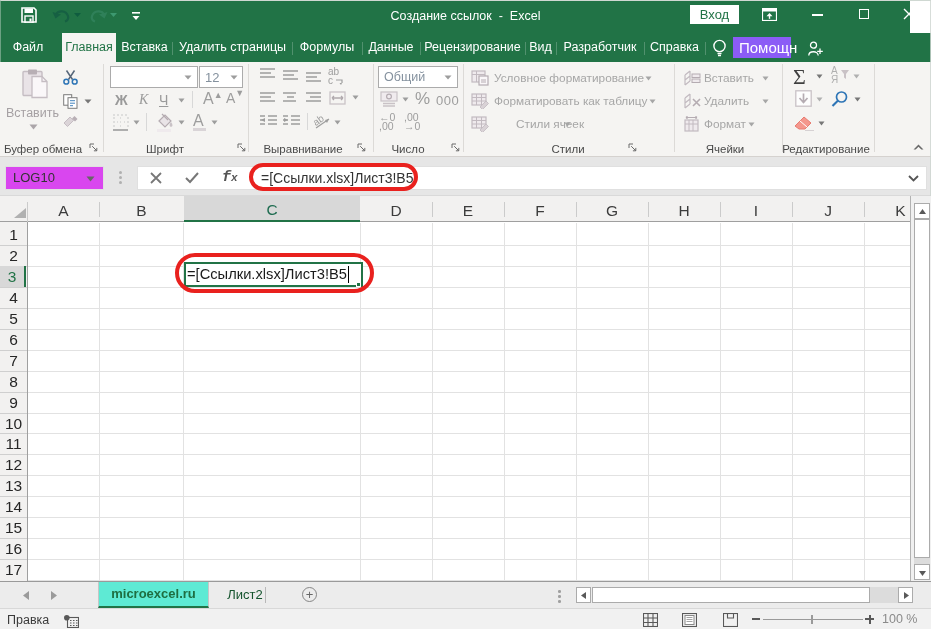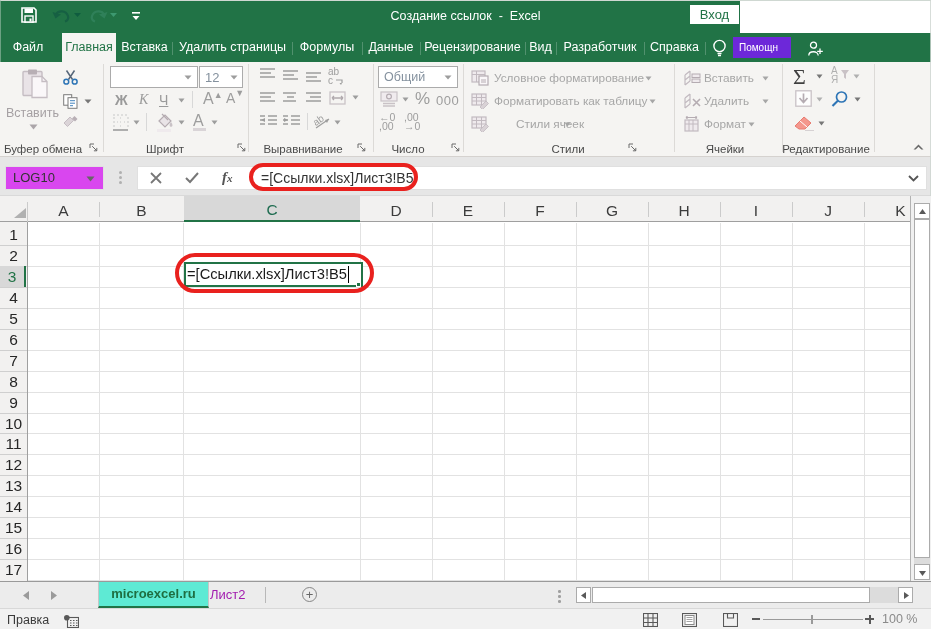--- a/index.html
+++ b/index.html
@@ -1,20 +1,20 @@
 <!DOCTYPE html>
 <html><head>
 <meta charset="utf-8">
 <style>
 *{margin:0;padding:0;box-sizing:border-box}
 html,body{width:931px;height:629px;overflow:hidden}
 body{font-family:"Liberation Sans",sans-serif;position:relative;background:#fff;font-size:13px}
 .a{position:absolute}
 
-#titlebar{left:0;top:0;width:740px;height:33px;background:#217346}
+#titlebar{left:0;top:0;width:910px;height:33px;background:#217346}
 #tabrow{left:0;top:33px;width:931px;height:29px;background:#217346}
 .tabtxt{position:absolute;top:0;height:29px;line-height:28px;color:#fff;font-size:12.5px;text-align:center}
 #tab-sel{position:absolute;left:62px;top:0;width:54px;height:29px;background:#f5f4f2;color:#217346;line-height:28px;text-align:center;font-size:12.5px}
 .tsep{position:absolute;top:9px;width:1px;height:13px;background:rgba(255,255,255,.22)}
 
 #ribbon{left:0;top:62px;width:931px;height:95px;background:#f5f4f2;border-bottom:1px solid #d5d2cf}
 .gsep{position:absolute;top:2px;width:1px;height:88px;background:#dcdad7}
 .glabel{position:absolute;top:81px;height:14px;font-size:11.5px;color:#4a4a4a;text-align:center;width:140px}
 .launch{position:absolute;top:81px;width:10px;height:10px}
 
@@ -106,21 +106,21 @@
   <div class="tsep" style="left:420px"></div>
   <div class="tsep" style="left:525px"></div>
   <div class="tsep" style="left:556px"></div>
   <div class="tsep" style="left:644px"></div>
   <div class="tsep" style="left:705px"></div>
 
   <svg class="a" style="left:712px;top:6px" width="15" height="19" viewBox="0 0 15 19">
     <circle cx="7.5" cy="7" r="5.6" fill="none" stroke="#fff" stroke-width="1.4"></circle>
     <path d="M5.5 14.5h4M6 16.5h3" stroke="#fff" stroke-width="1.3"></path>
   </svg>
-  <div class="a" style="left:733px;top:4px;width:58px;height:21px;background:#6d28d9;color:#fff;font-size:10px;line-height:21px;padding-left:6px">Помощн</div>
+  <div class="a" style="left:733px;top:4px;width:58px;height:21px;background:#8b5cf6;color:#fff;font-size:15px;line-height:21px;padding-left:6px">Помощн</div>
 
   <svg class="a" style="left:808px;top:8px" width="15" height="16" viewBox="0 0 15 16">
     <circle cx="5.5" cy="4.2" r="3" fill="none" stroke="#fff" stroke-width="1.3"></circle>
     <path d="M0.8 14.5 c0-5 9.4-5 9.4 0" fill="none" stroke="#fff" stroke-width="1.3"></path>
     <path d="M12 7.5 v5.6 M9.2 10.3 h5.6" stroke="#fff" stroke-width="1.3"></path>
   </svg>
 </div>
 
 <div class="a" id="ribbon">
   <div class="gsep" style="left:103px"></div>
@@ -392,21 +392,21 @@
   <div class="a" style="left:119px;top:14px;width:3px;height:3px;background:#b0b0b0;border-radius:50%"></div>
   <div class="a" style="left:119px;top:19px;width:3px;height:3px;background:#b0b0b0;border-radius:50%"></div>
   <div class="a" style="left:119px;top:24px;width:3px;height:3px;background:#b0b0b0;border-radius:50%"></div>
   <div id="fxpanel">
     <svg style="position:absolute;left:12px;top:5px" width="12" height="12" viewBox="0 0 12 12">
         <path d="M1 1 L11 11 M11 1 L1 11" stroke="#777" stroke-width="1.8"></path>
       </svg>
     <svg style="position:absolute;left:47px;top:5px" width="14" height="12" viewBox="0 0 14 12">
         <path d="M1 6 L5 10 L13 1" fill="none" stroke="#777" stroke-width="2"></path>
       </svg>
-    <div style="position:absolute;left:84px;top:2px;font-family:Liberation Serif, serif;font-style:italic;font-size:15px;color:#555;font-weight:bold">f<span style="font-size:11px">x</span></div>
+    <div style="position:absolute;left:84px;top:2px;font-family:Liberation Mono, monospace;font-style:italic;font-size:15px;color:#555;font-weight:bold">f<span style="font-size:11px">x</span></div>
     <div style="position:absolute;left:123px;top:3px;font-size:14px;color:#333">=[Ссылки.xlsx]Лист3!B5</div>
     <svg style="position:absolute;right:7px;top:8px" width="11" height="7" viewBox="0 0 11 7">
         <path d="M1 1 L5.5 5.5 L10 1" fill="none" stroke="#555" stroke-width="1.8"></path>
       </svg>
   </div>
   <div class="red-oval" style="left:249px;top:6px;width:169px;height:28px;border-radius:14px"></div>
 </div>
 
 <div class="a" id="colhdr">
   <div class="a" style="left:0;top:0;width:910px;height:26px;border-bottom:1px solid #9f9f9f"></div>
@@ -524,21 +524,21 @@
 </div>
 
 <div class="a" id="sheettabs">
   <svg class="a" style="left:22px;top:9px" width="8" height="9" viewBox="0 0 8 9">
       <path d="M7 0 L1 4.5 L7 9z" fill="#9a9a9a"></path>
     </svg>
   <svg class="a" style="left:50px;top:9px" width="8" height="9" viewBox="0 0 8 9">
       <path d="M1 0 L7 4.5 L1 9z" fill="#9a9a9a"></path>
     </svg>
   <div class="a" style="left:98px;top:0;width:111px;height:26px;background:#5eead4;border-left:1px solid #c6c6c6;border-right:1px solid #c6c6c6;border-bottom:2px solid #217346;color:#1e6e41;font-weight:bold;font-size:13px;text-align:center;line-height:24px">microexcel.ru</div>
-  <div class="a" style="left:210px;top:0;width:70px;height:26px;color:#a21caf;font-size:13px;line-height:25px">Лист2</div>
+  <div class="a" style="left:210px;top:0;width:70px;height:26px;color:#14532d;font-size:13px;text-align:center;line-height:25px">Лист2</div>
   <div class="a" style="left:265px;top:5px;width:1px;height:16px;background:#b8b8b8"></div>
   <div class="a" style="left:302px;top:5px;width:15px;height:15px;border:1px solid #868686;border-radius:50%;color:#666;text-align:center;line-height:13px;font-size:13px">+</div>
 
   <div class="a" style="left:558px;top:8px;width:2.5px;height:2.5px;background:#a0a0a0;border-radius:50%"></div>
   <div class="a" style="left:558px;top:13px;width:2.5px;height:2.5px;background:#a0a0a0;border-radius:50%"></div>
   <div class="a" style="left:558px;top:18px;width:2.5px;height:2.5px;background:#a0a0a0;border-radius:50%"></div>
 
   <div class="a" style="left:576px;top:5px;width:15px;height:16px;background:#fff;border:1px solid #ababab">
     <svg style="position:absolute;left:4px;top:4px" width="5" height="7" viewBox="0 0 5 7">
         <path d="M5 0 L0 3.5 L5 7z" fill="#595959"></path>

